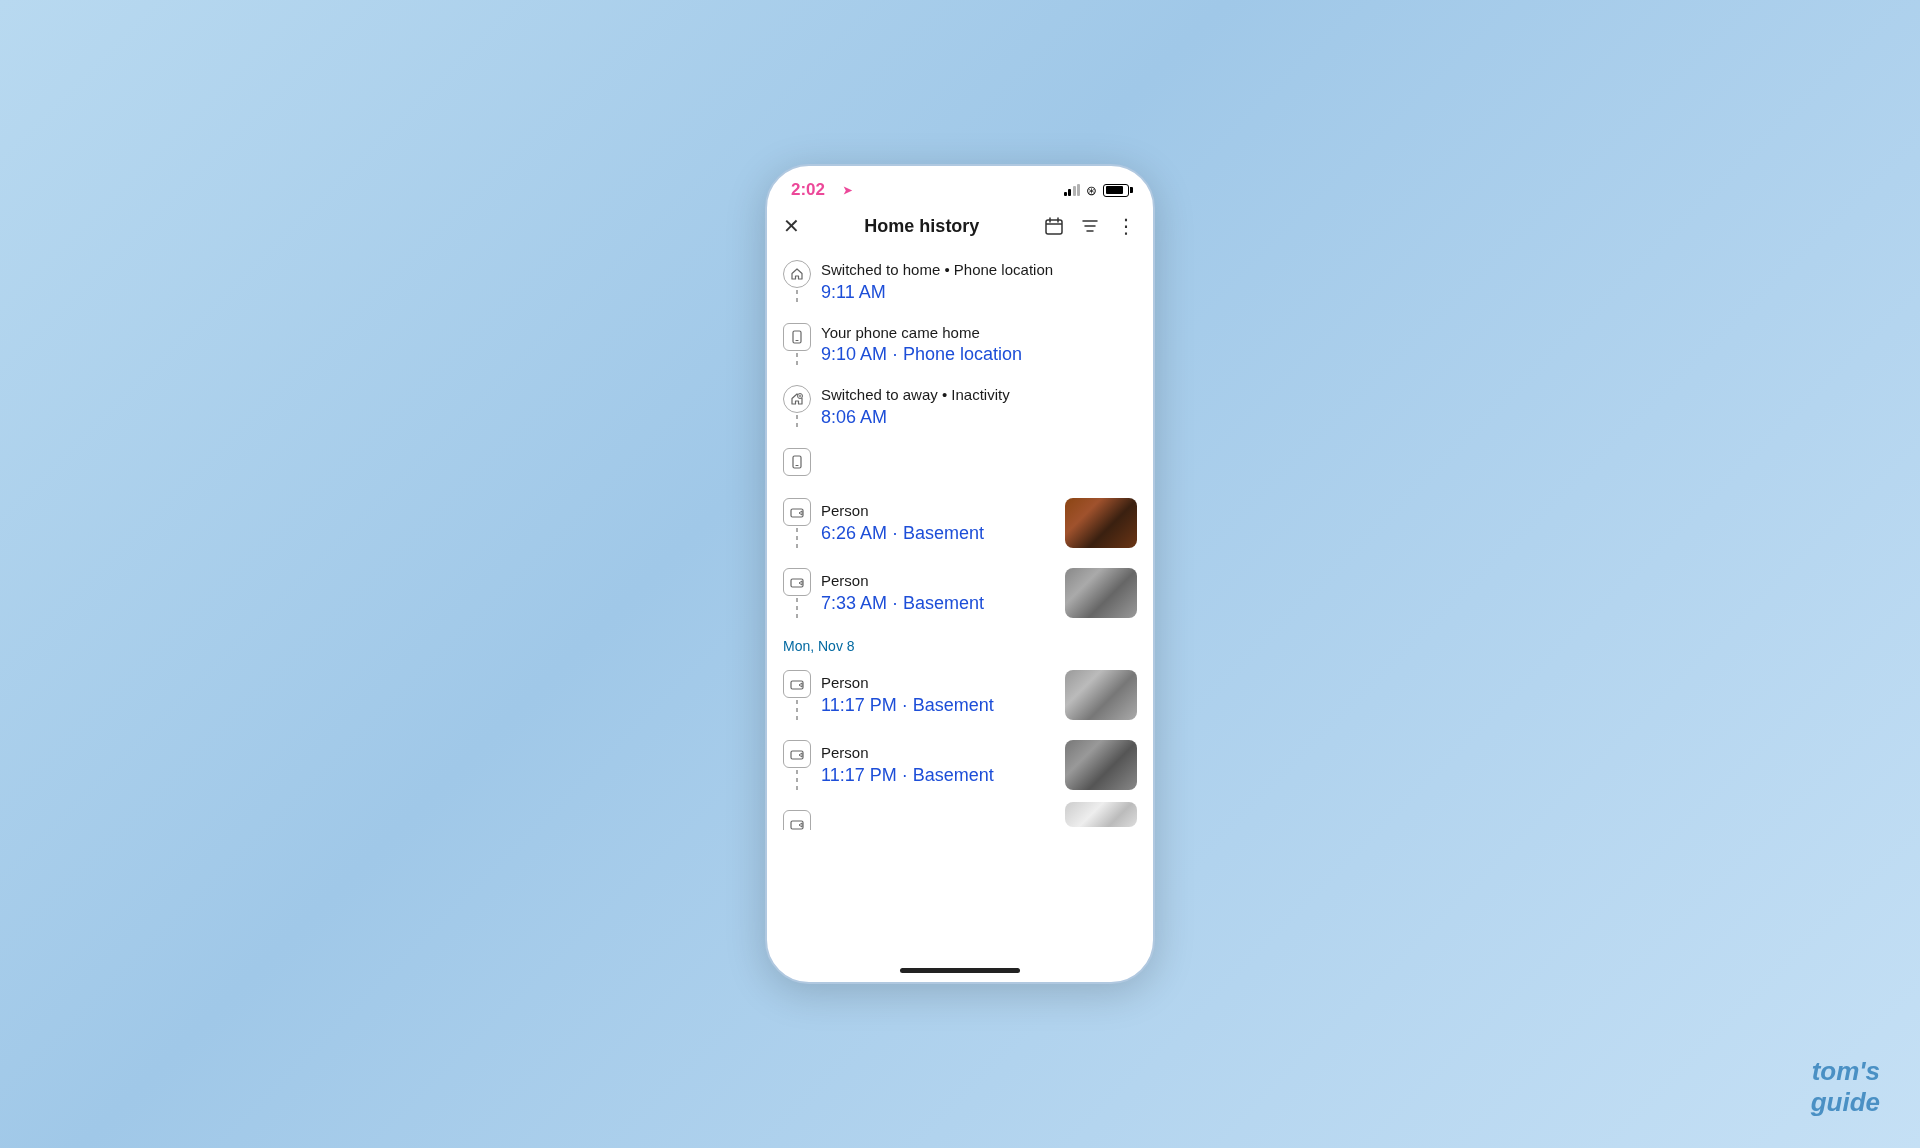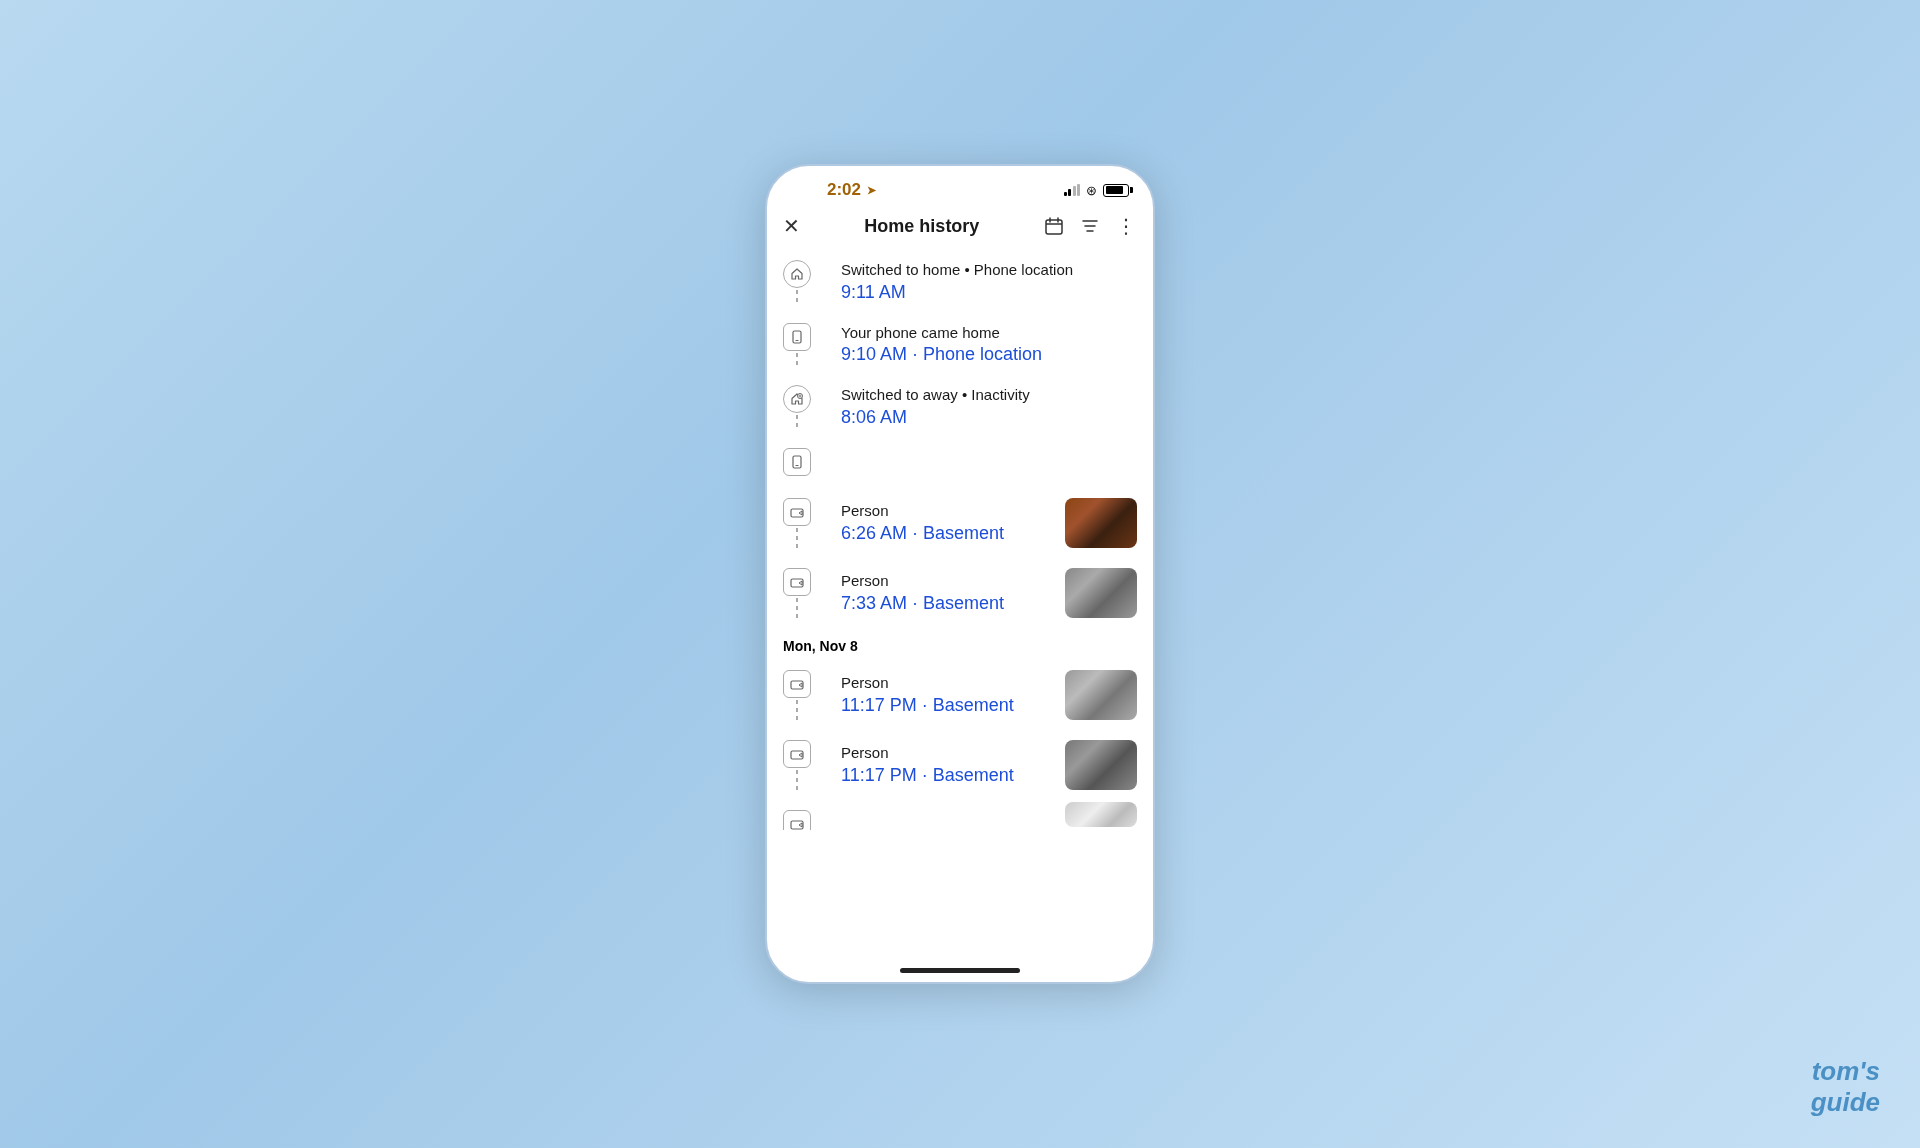--- a/index.html
+++ b/index.html
@@ -45,25 +45,24 @@
       display: flex;
       align-items: center;
       justify-content: space-between;
       padding: 14px 24px 6px 24px;
       flex-shrink: 0;
     }
 
     .status-time {
       font-size: 17px;
       font-weight: 600;
-      color: #a16207;
-      display: flex;
-      align-items: center;
-      gap: 4px;
-      margin-left: 36px;
+      color: #ec4899;
+      display: flex;
+      align-items: center;
+      gap: 16px;
     }
 
     .status-icons {
       display: flex;
       align-items: center;
       gap: 6px;
     }
 
     .signal-bars {
       display: flex;
@@ -158,22 +157,22 @@
 
     
     .history-list {
       display: flex;
       flex-direction: column;
     }
 
     .date-separator {
       padding: 10px 28px 6px 16px;
       font-size: 14px;
-      font-weight: 700;
-      color: #000000;
+      font-weight: 400;
+      color: #0369a1;
     }
 
     .history-item {
       display: flex;
       align-items: center;
       padding: 10px 16px;
       gap: 10px;
       cursor: pointer;
       position: relative;
     }
@@ -216,21 +215,20 @@
         #aaa 4px,
         transparent 4px,
         transparent 8px
       );
       margin-top: 2px;
     }
 
     .item-content {
       flex: 1;
       min-width: 0;
-      margin-left: 20px;
     }
 
     .item-title {
       font-size: 15px;
       font-weight: 500;
       color: #1a1a1a;
       line-height: 1.3;
     }
 
     .item-subtitle {

